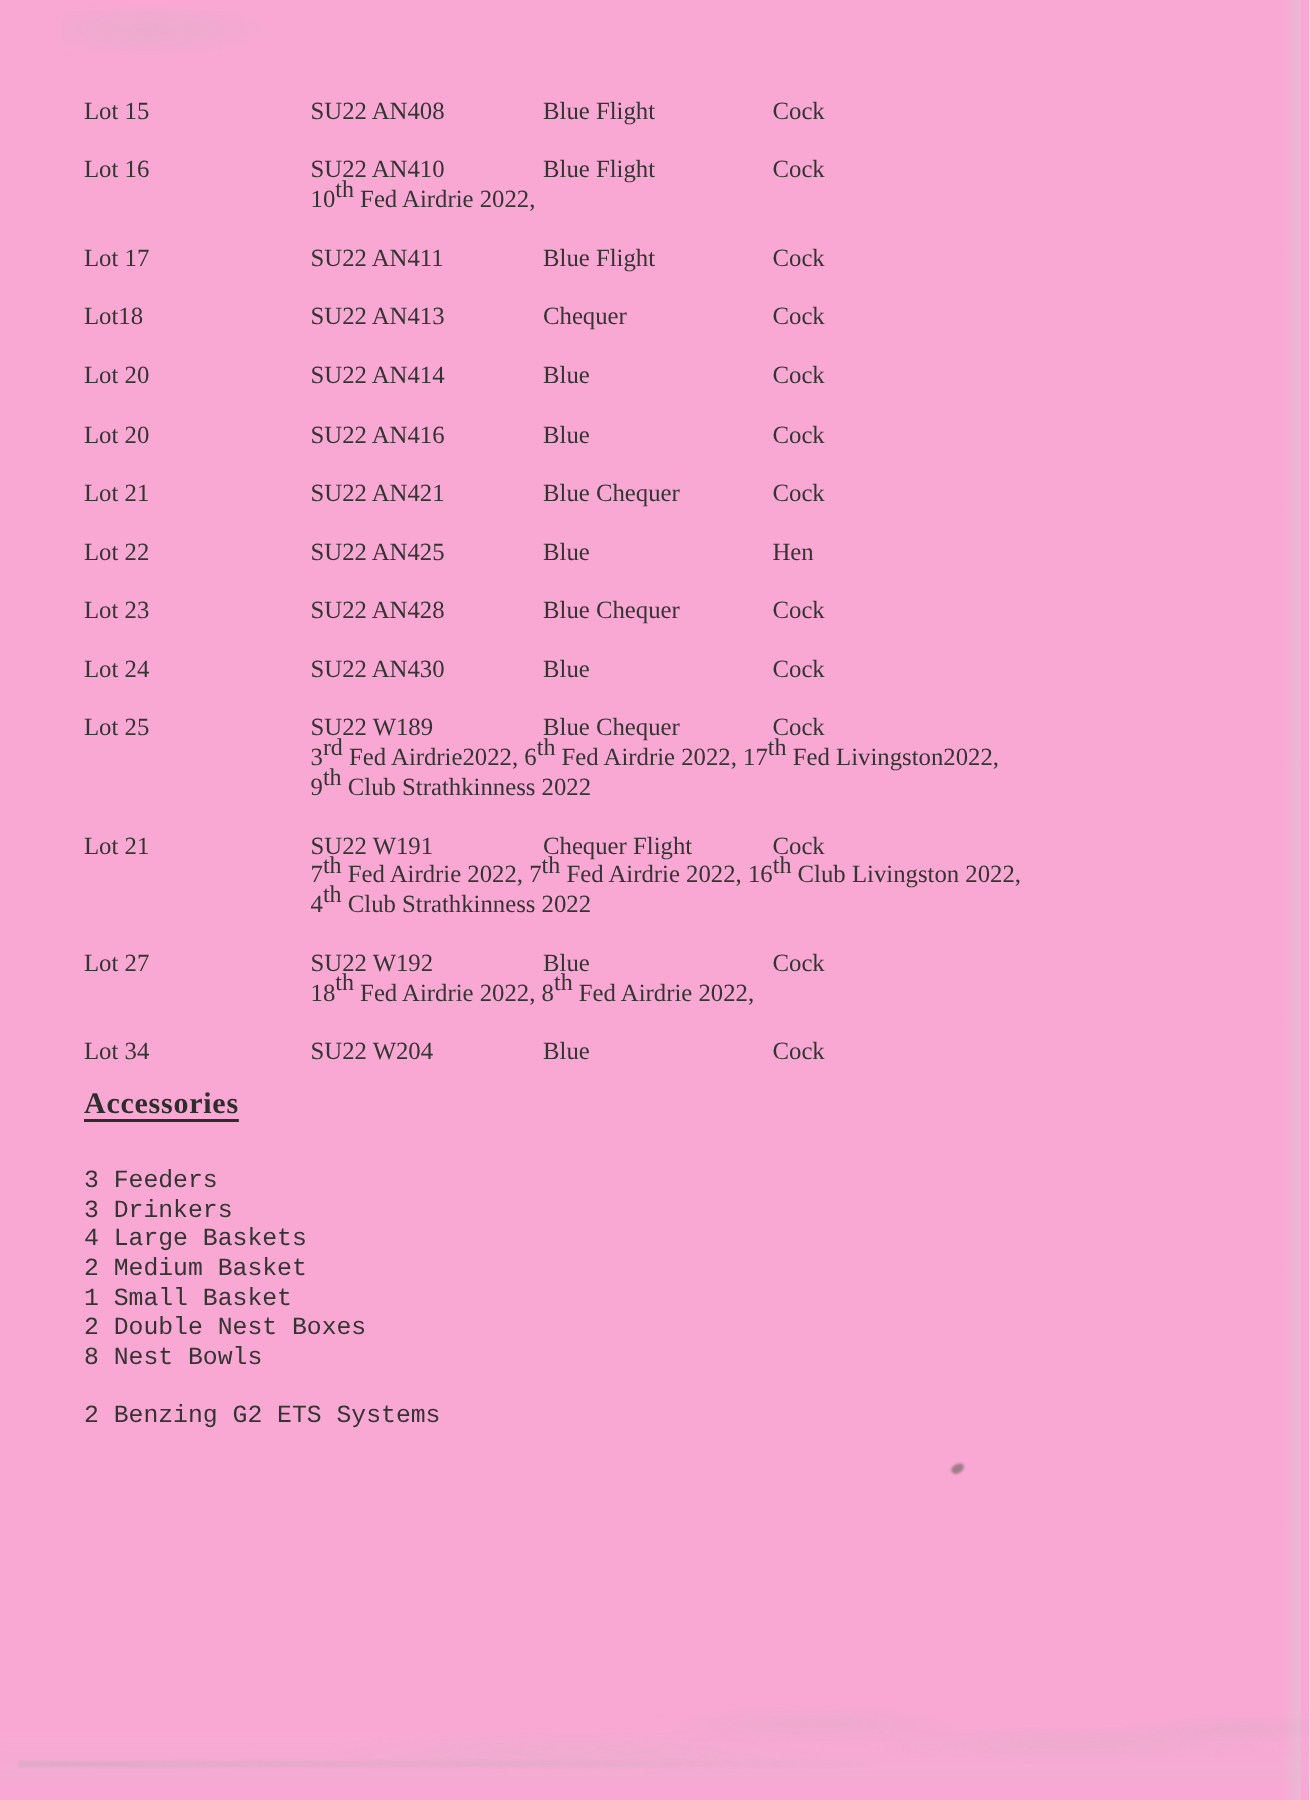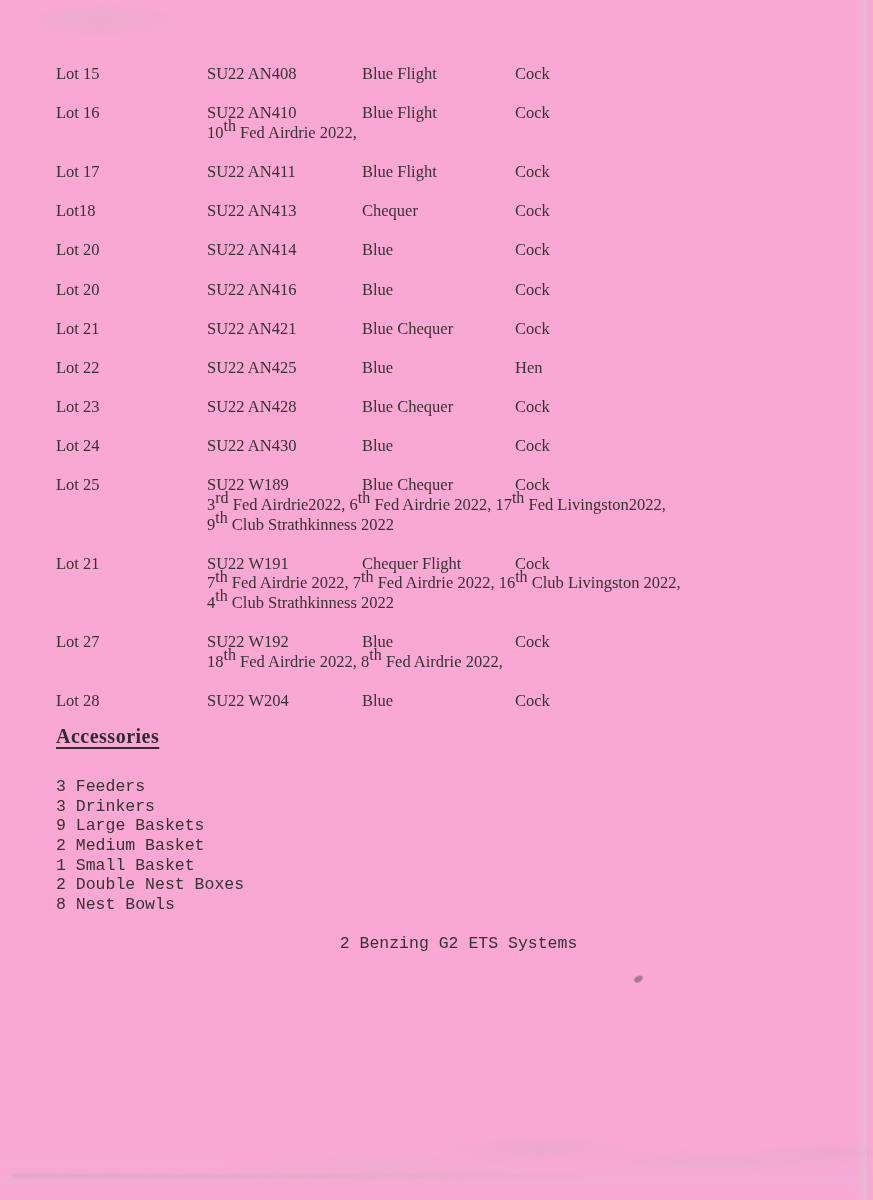--- a/index.html
+++ b/index.html
@@ -45,21 +45,21 @@
     line-height: 28px;
     margin: -8px 0 27px 0;
     width: max-content;
     text-decoration: underline;
     text-decoration-thickness: 2px;
     text-underline-offset: 4px;
     letter-spacing: 0.5px;
     color: #2d2d2d;
   }
   .accessory-line { line-height: 19.6px; font-family: Liberation Mono, monospace; }
-  .extra-line { margin-top: 19.6px; text-align: center; }
+  .extra-line { margin-top: 19.6px; }
 
   
   .artifact { position: absolute; pointer-events: none; }
   .art-topleft {
     left: 40px; top: 6px; width: 150px; height: 34px;
     background: radial-gradient(ellipse at 40% 40%, rgba(185,185,185,0.22), transparent 70%);
     filter: blur(2px);
   }
   .art-right-edge {
     right: 6px; top: 0; width: 12px; height: 100%;
@@ -233,35 +233,35 @@
       <span>Blue</span>
       <span>Cock</span>
     </div>
     <div class="lot-notes">
             <div>18<sup>th</sup> Fed Airdrie 2022, 8<sup>th</sup> Fed Airdrie 2022,</div>
           </div>
   </div>
 
   <div class="lot-block">
     <div class="lot-row">
-      <span>Lot 28</span>
+      <span>Lot 34</span>
       <span>SU22 W204</span>
       <span>Blue</span>
       <span>Cock</span>
     </div>
 
   </div>
 </div>
 
     <h2 class="accessories-heading">Accessories</h2>
 
     <div>
         <div class="accessory-line">3 Feeders</div>
         <div class="accessory-line">3 Drinkers</div>
-        <div class="accessory-line">9 Large Baskets</div>
+        <div class="accessory-line">4 Large Baskets</div>
         <div class="accessory-line">2 Medium Basket</div>
         <div class="accessory-line">1 Small Basket</div>
         <div class="accessory-line">2 Double Nest Boxes</div>
         <div class="accessory-line">8 Nest Bowls</div>
       </div>
 
     <div class="accessory-line extra-line">2 Benzing G2 ETS Systems</div>
 
   </div>
 

